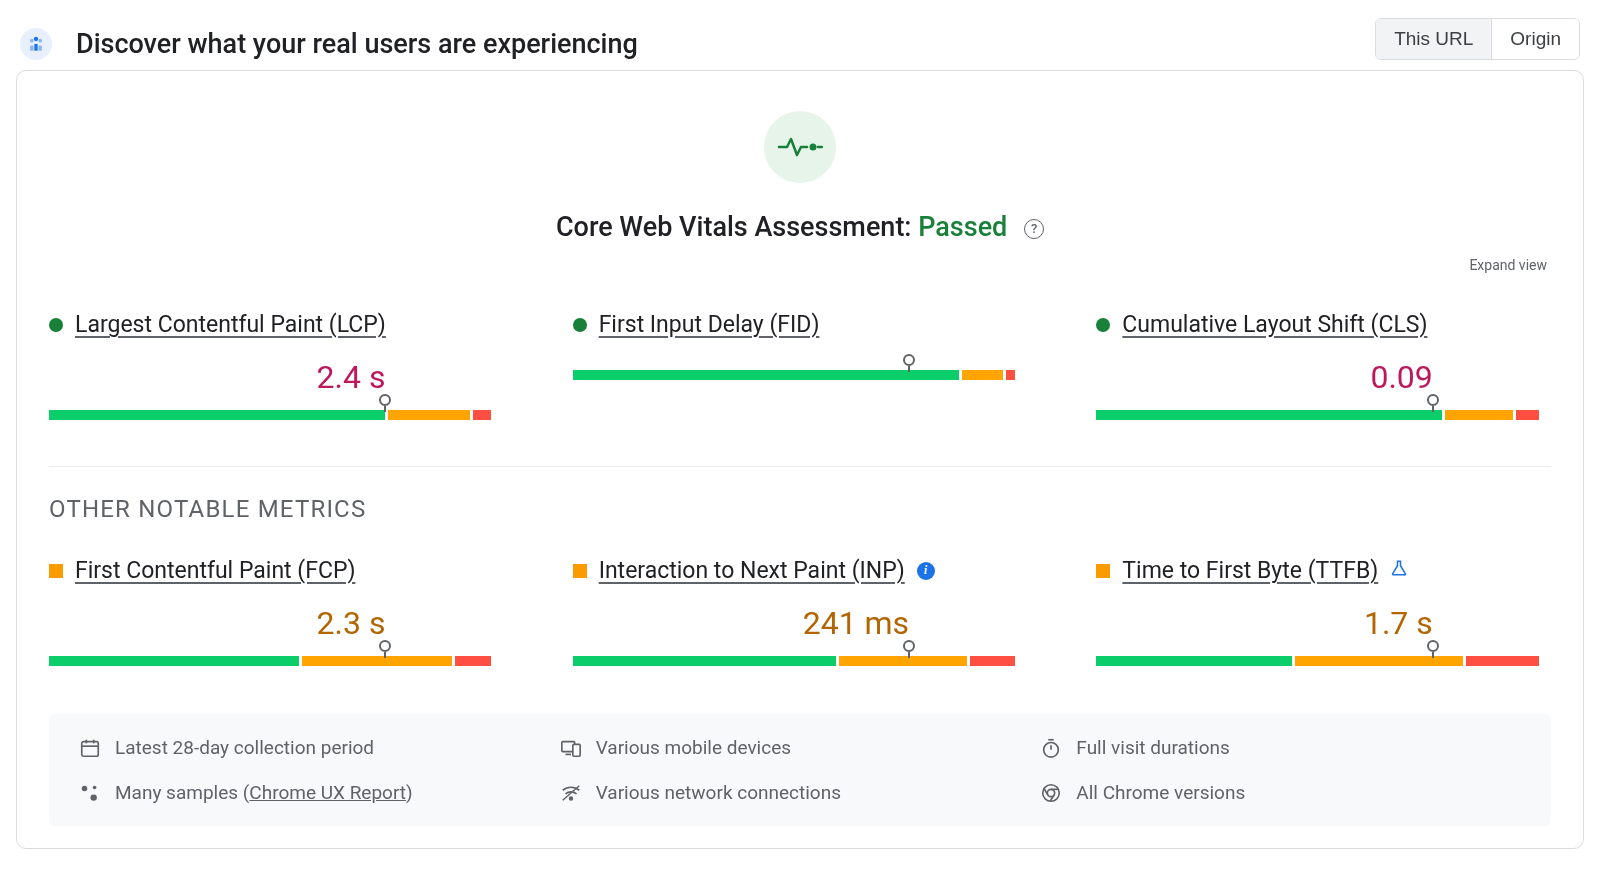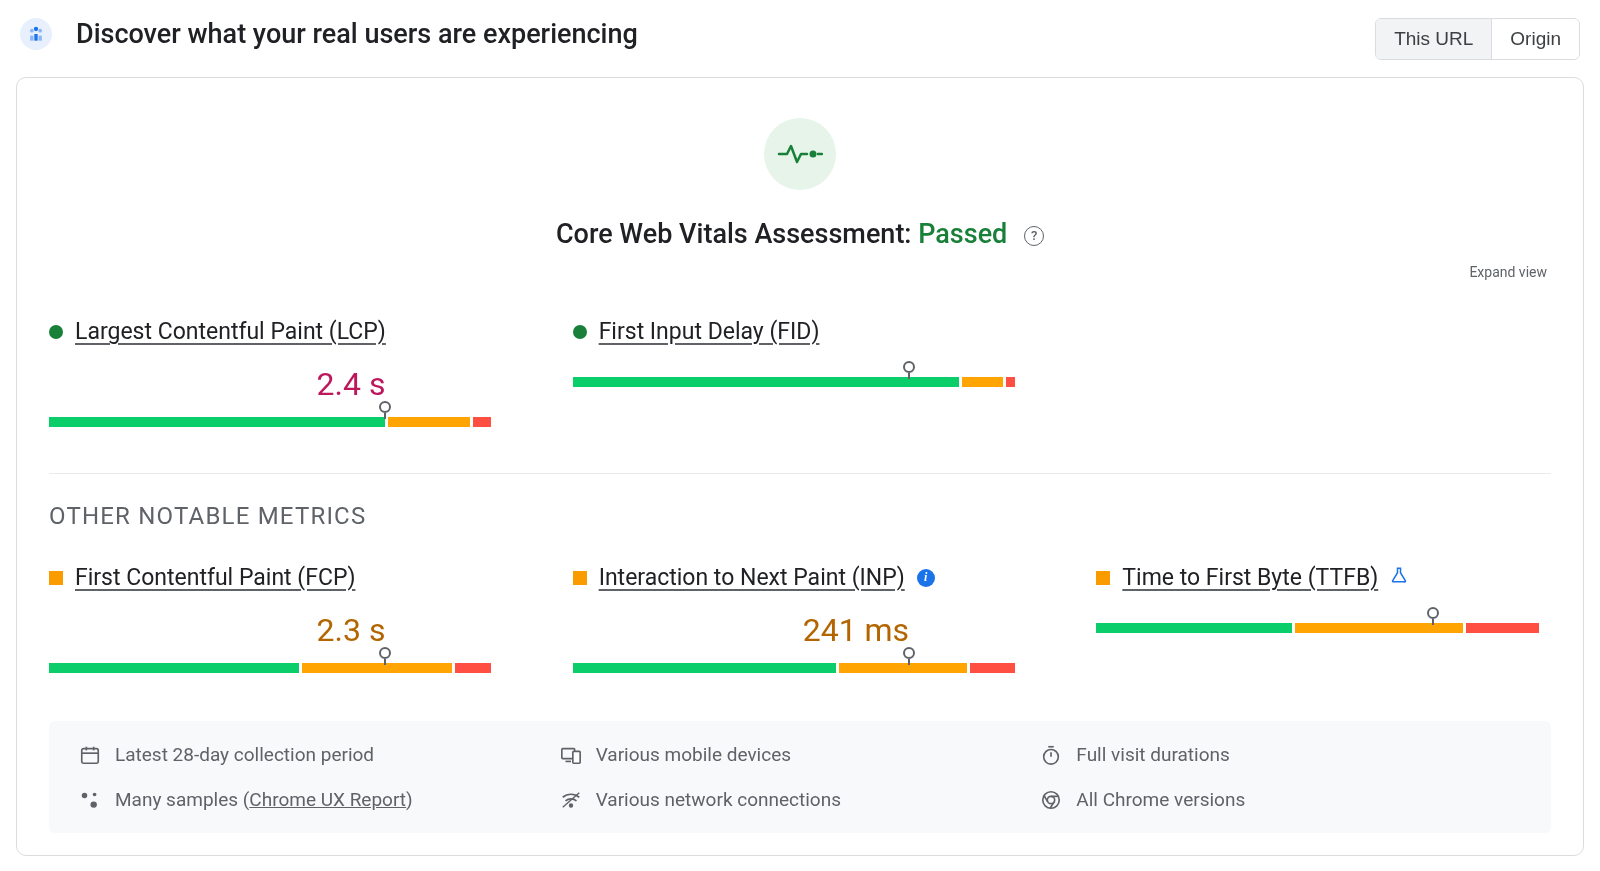--- a/index.html
+++ b/index.html
@@ -5,23 +5,23 @@
   * { box-sizing: border-box; margin: 0; padding: 0; }
   body {
     font-family: Roboto, -apple-system, BlinkMacSystemFont, "Segoe UI", Arial, sans-serif;
     background: #fff;
     color: #202124;
     padding: 18px 16px;
     width: 1600px;
   }
   .header {
     display: flex;
-    align-items: flex-start;
+    align-items: flex-end;
     justify-content: space-between;
-    margin-bottom: 17px;
+    margin-bottom: 10px;
     padding: 0 4px;
   }
   .header-left {
     display: flex;
     align-items: center;
     gap: 24px;
   }
   .header-icon {
     width: 32px; height: 32px;
     border-radius: 50%;
@@ -280,20 +280,35 @@
         </div>
         <div class="bar-wrap">
           <div class="bar">
             <div class="seg seg-g" style="width: 85%;"></div>
             <div class="seg seg-o" style="width: 9%;"></div>
             <div class="seg seg-r" style="width: 2%;"></div>
           </div>
           <div class="marker" style="left: 74%;"></div>
         </div>
       </div>
+      <div class="metric">
+        <div class="metric-title-row">
+          <span class="status-dot st-green"></span>
+          <a href="#" class="metric-link">Cumulative Layout Shift (CLS)</a>
+        </div>
+        <div class="metric-value v-green" style="padding-right: 26%;">0.09</div>
+        <div class="bar-wrap">
+          <div class="bar">
+            <div class="seg seg-g" style="width: 76%;"></div>
+            <div class="seg seg-o" style="width: 15%;"></div>
+            <div class="seg seg-r" style="width: 5%;"></div>
+          </div>
+          <div class="marker" style="left: 74%;"></div>
+        </div>
+      </div>
     </div>
 
   <div class="divider"></div>
 
   <div class="section-label">OTHER NOTABLE METRICS</div>
 
   <div class="metrics-grid" id="other-grid">
       <div class="metric">
         <div class="metric-title-row">
           <span class="status-square st-orange"></span>
@@ -326,20 +341,21 @@
         </div>
       </div>
       <div class="metric">
         <div class="metric-title-row">
           <span class="status-square st-orange"></span>
           <a href="#" class="metric-link">Time to First Byte (TTFB)</a>
           <span class="flask-icon"><svg width="18" height="20" viewBox="0 0 24 24" fill="none" stroke="#1a73e8" stroke-width="2">
               <path d="M9 3h6M10 3v6l-6 10a1 1 0 0 0 1 2h14a1 1 0 0 0 1-2l-6-10V3"></path>
             </svg></span>
         </div>
+        <div class="metric-value v-orange" style="padding-right: 26%;">1.7 s</div>
         <div class="bar-wrap">
           <div class="bar">
             <div class="seg seg-g" style="width: 43%;"></div>
             <div class="seg seg-o" style="width: 37%;"></div>
             <div class="seg seg-r" style="width: 16%;"></div>
           </div>
           <div class="marker" style="left: 74%;"></div>
         </div>
       </div>
     </div>

